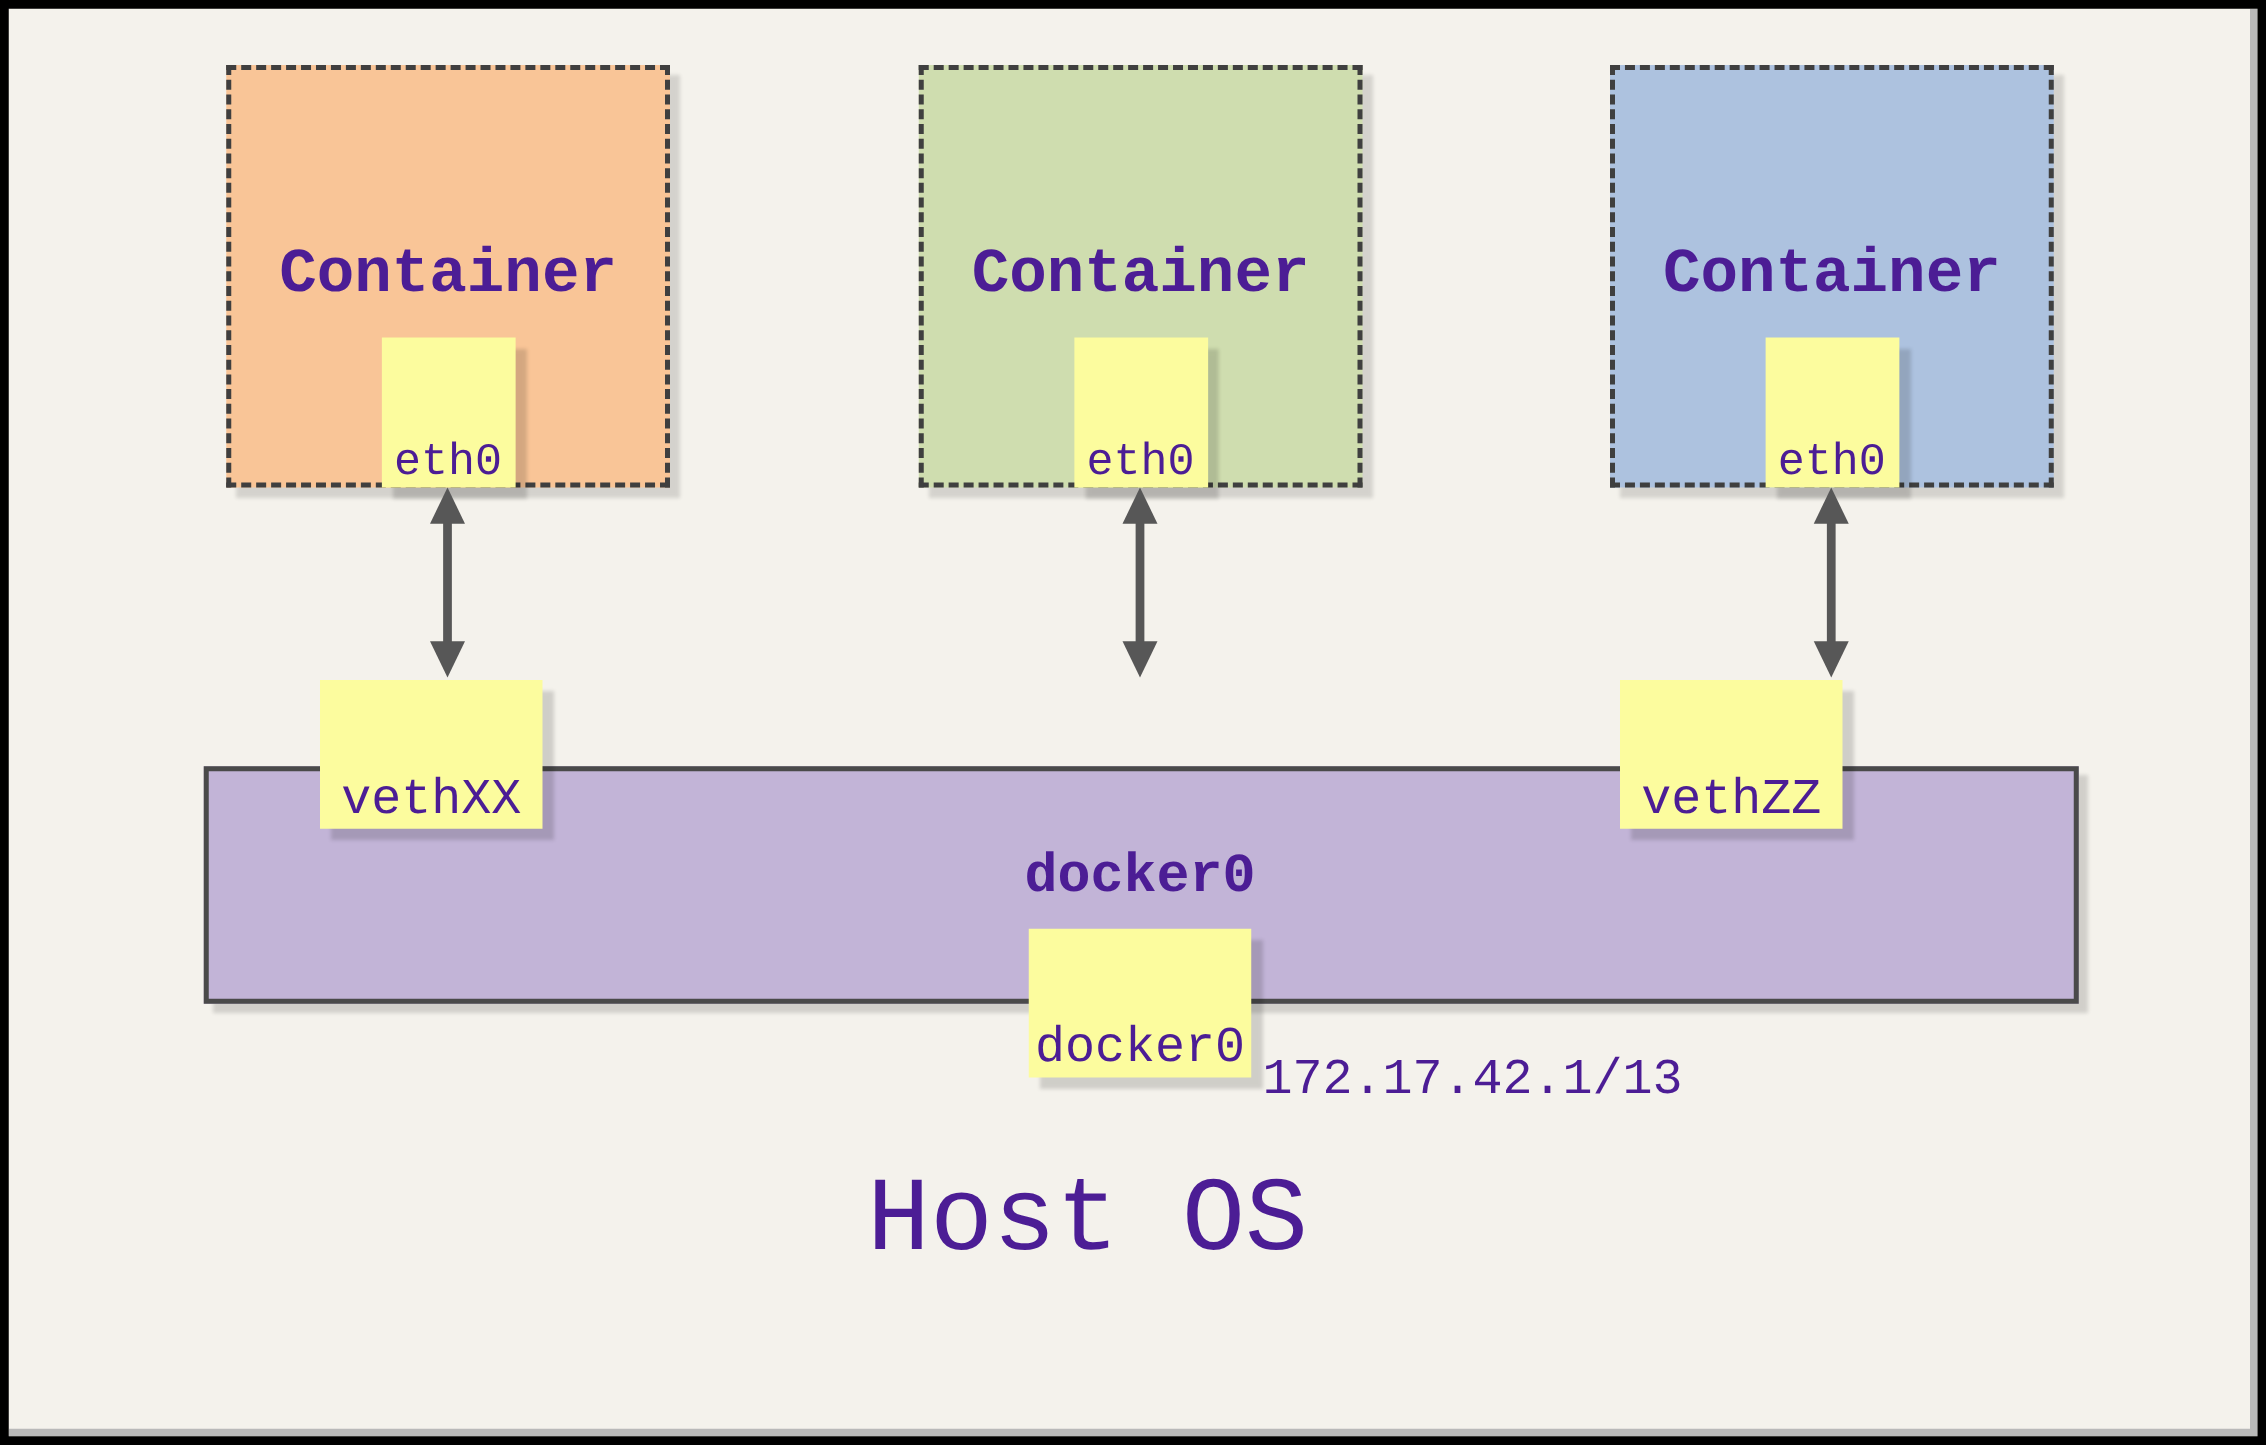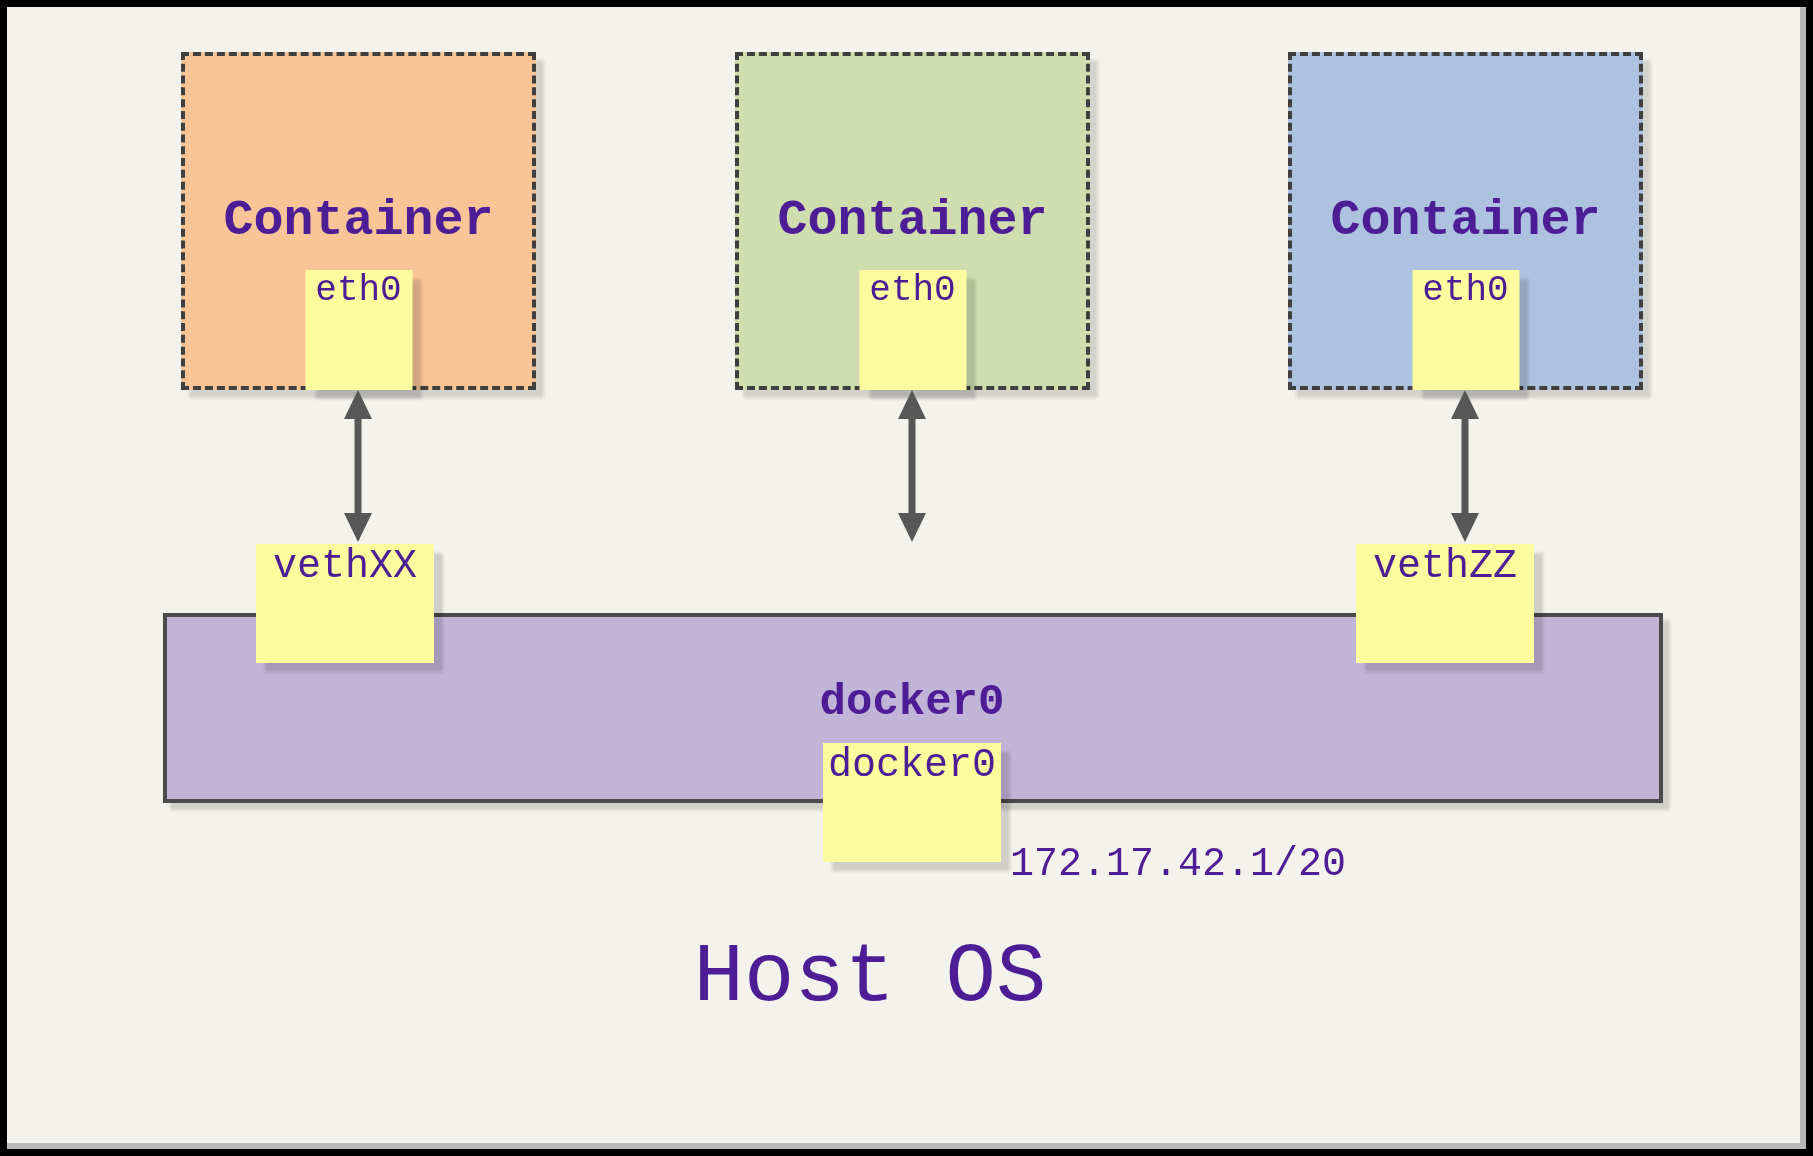--- a/index.html
+++ b/index.html
@@ -33,36 +33,36 @@
   .container-box.c3{left:1288px;background:#ADC2DF;}
   .container-label{
     font-size:50px;font-weight:bold;line-height:1;
     letter-spacing:0px;
   }
   
   .note{
     position:absolute;
     background:#FCFC9E;
     box-shadow:9px 9px 3px rgba(0,0,0,0.15);
-    display:flex;align-items:flex-start;justify-content:center;
+    display:flex;align-items:flex-end;justify-content:center;
     box-sizing:border-box;
   }
   .eth0-box{
     left:50%;bottom:-4px;transform:translateX(-50%);
     width:107px;height:120px;
     font-size:36px;
   }
   .veth-box{
     top:544px;width:178px;height:119px;
     font-size:40px;
     z-index:6;
   }
   .veth-box.v1{left:256px;}
   .veth-box.v2{left:823px;}
-  .veth-box.v3{left:1356px;}
+  .veth-box.v3{left:1296px;}
   
   .arrow{
     position:absolute;top:389px;width:36px;height:154px;z-index:4;
   }
   .arrow.a1{left:340px;}
   .arrow.a2{left:894px;}
   .arrow.a3{left:1447px;}
   
   .bridge-bar{
     position:absolute;
@@ -146,18 +146,18 @@
   <div class="note veth-box v1">
     <span>vethXX</span>
   </div>
   <div class="note veth-box v3">
     <span>vethZZ</span>
   </div>
 
   <div class="note docker0-box">
     <span>docker0</span>
   </div>
-  <div class="subnet-label">172.17.42.1/20</div>
+  <div class="subnet-label">172.17.42.1/13</div>
 
   <div class="host-os-title">Host OS</div>
 
   <div class="frame-overlay"></div>
 </div>
 
 </body></html>

